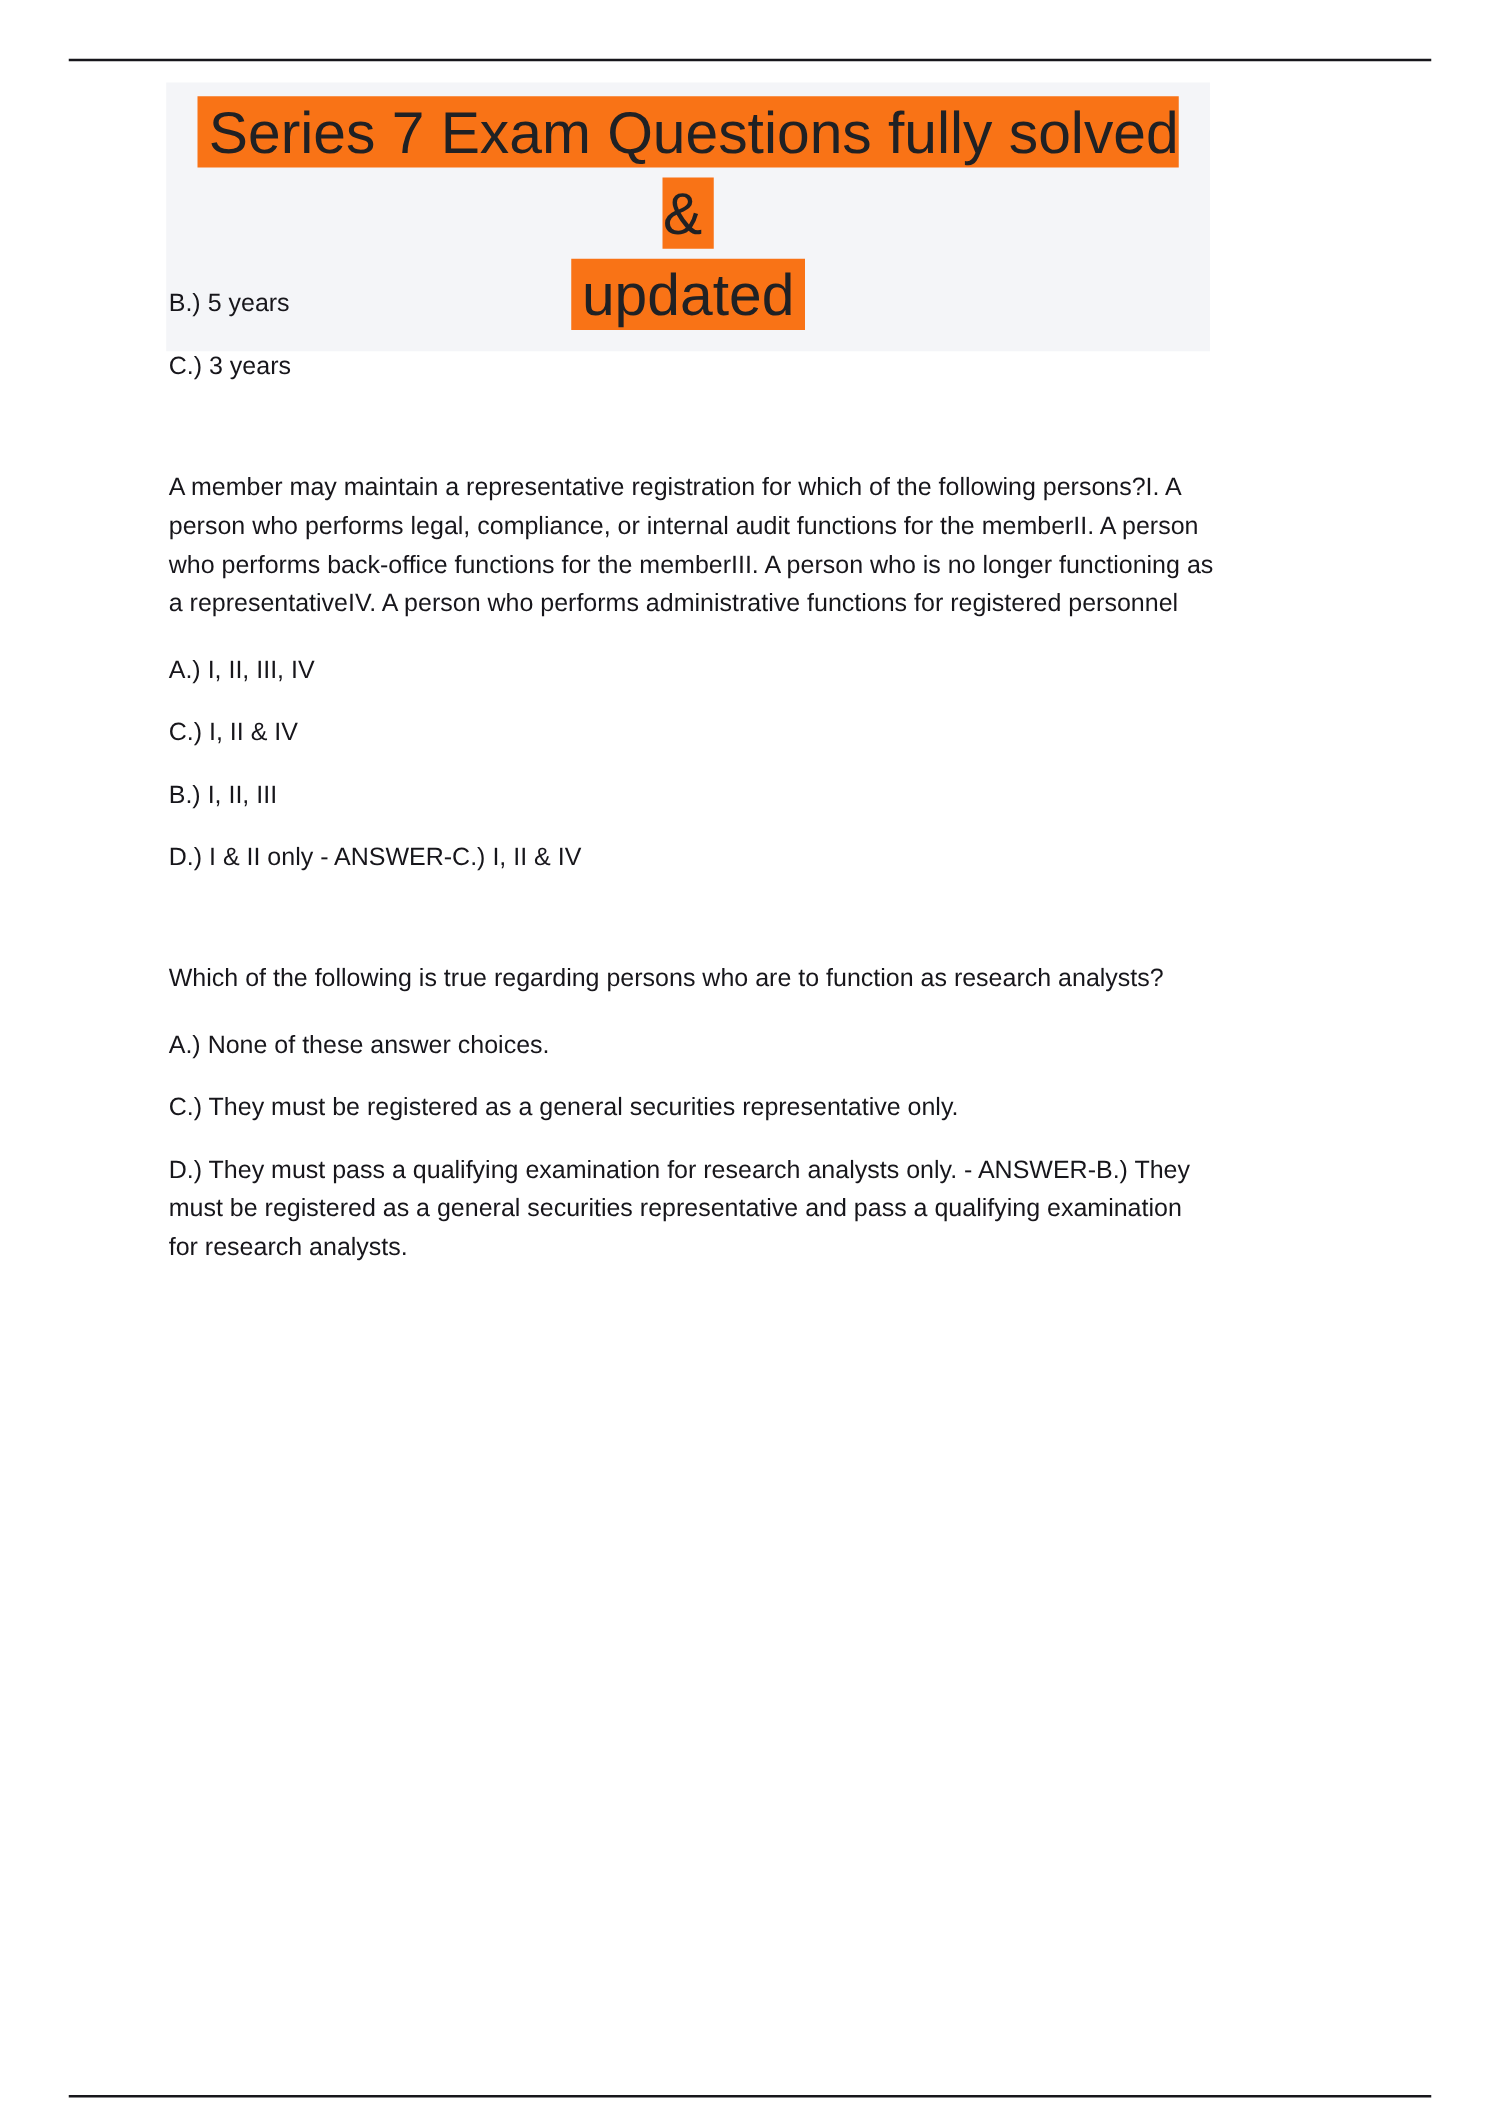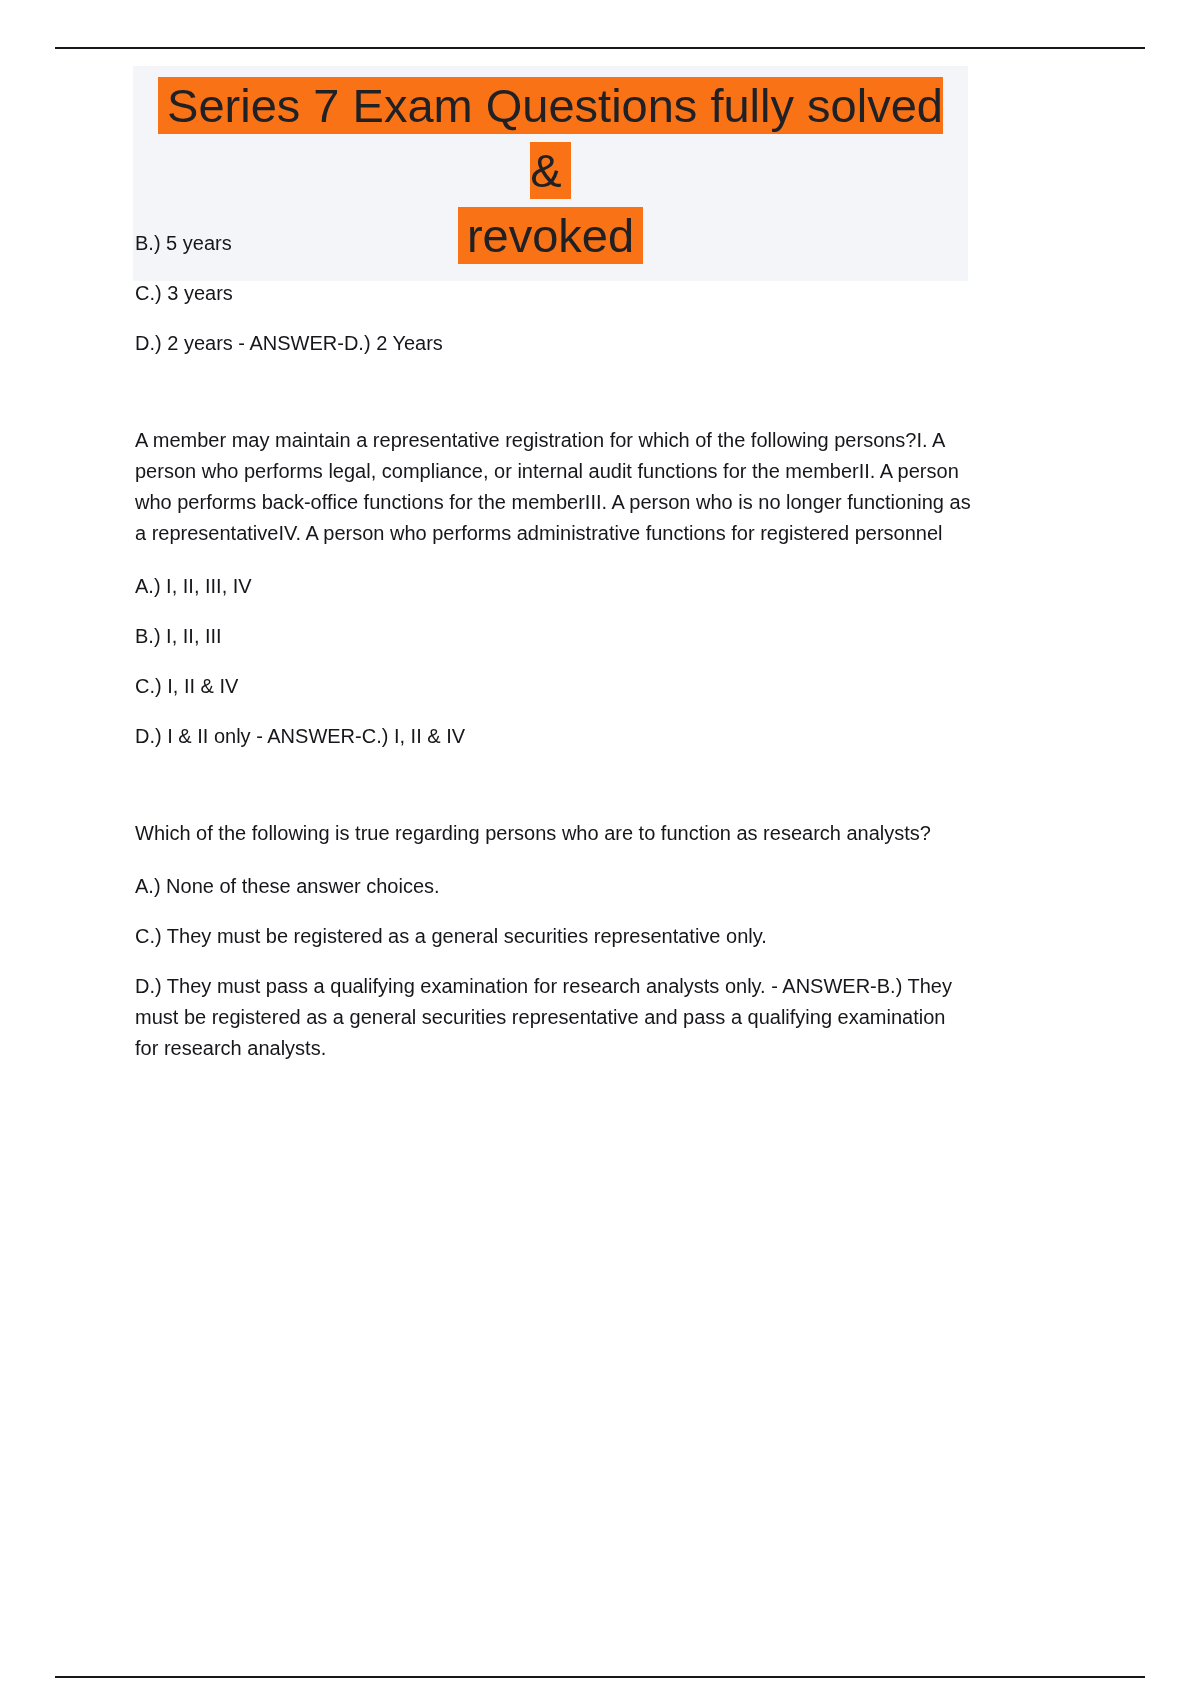--- a/index.html
+++ b/index.html
@@ -60,37 +60,36 @@
 </head>
 <body>
 
 <div class="rule rule-top"></div>
 
 <header class="title-band">
   <span class="title-line-wrap">
     <span class="title-line">Series 7 Exam Questions fully solved &amp;</span>
   </span>
   <span class="title-line-wrap">
-    <span class="title-line">revoked</span>
+    <span class="title-line">updated</span>
   </span>
 </header>
 
 <main class="content">
 
   <section class="question">
     <p class="option">B.) 5 years</p>
     <p class="option">C.) 3 years</p>
-    <p class="option">D.) 2 years - ANSWER-D.) 2 Years</p>
   </section>
 
   <section class="question">
     <p class="question-text">A member may maintain a representative registration for which of the following persons?I. A person who performs legal, compliance, or internal audit functions for the memberII. A person who performs back-office functions for the memberIII. A person who is no longer functioning as a representativeIV. A person who performs administrative functions for registered personnel</p>
     <p class="option">A.) I, II, III, IV</p>
+    <p class="option">C.) I, II &amp; IV</p>
     <p class="option">B.) I, II, III</p>
-    <p class="option">C.) I, II &amp; IV</p>
     <p class="option">D.) I &amp; II only - ANSWER-C.) I, II &amp; IV</p>
   </section>
 
   <section class="question">
     <p class="question-text">Which of the following is true regarding persons who are to function as research analysts?</p>
     <p class="option">A.) None of these answer choices.</p>
     <p class="option">C.) They must be registered as a general securities representative only.</p>
     <p class="option">D.) They must pass a qualifying examination for research analysts only. - ANSWER-B.) They must be registered as a general securities representative and pass a qualifying examination for research analysts.</p>
   </section>
 

